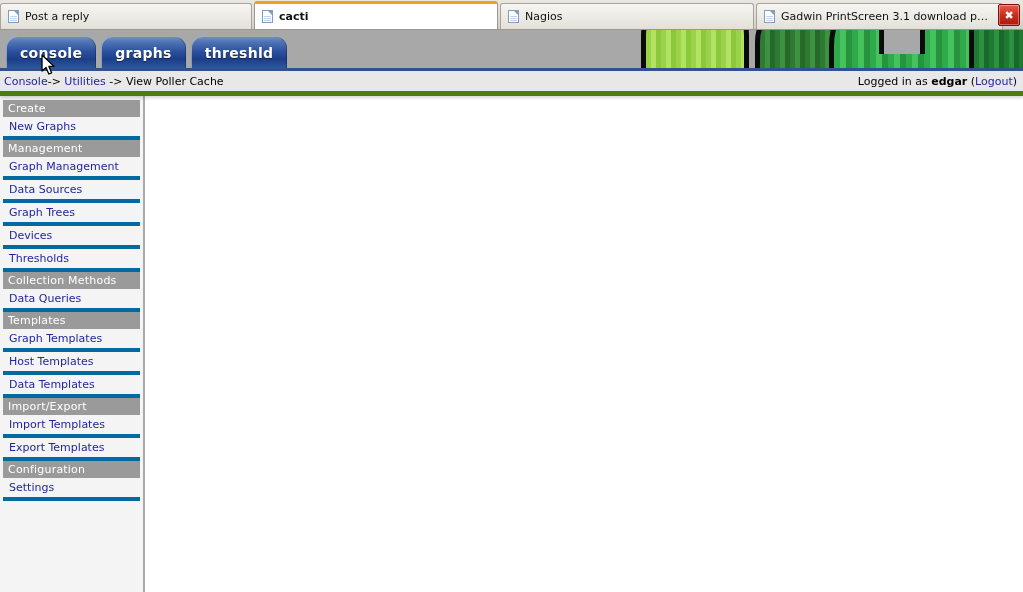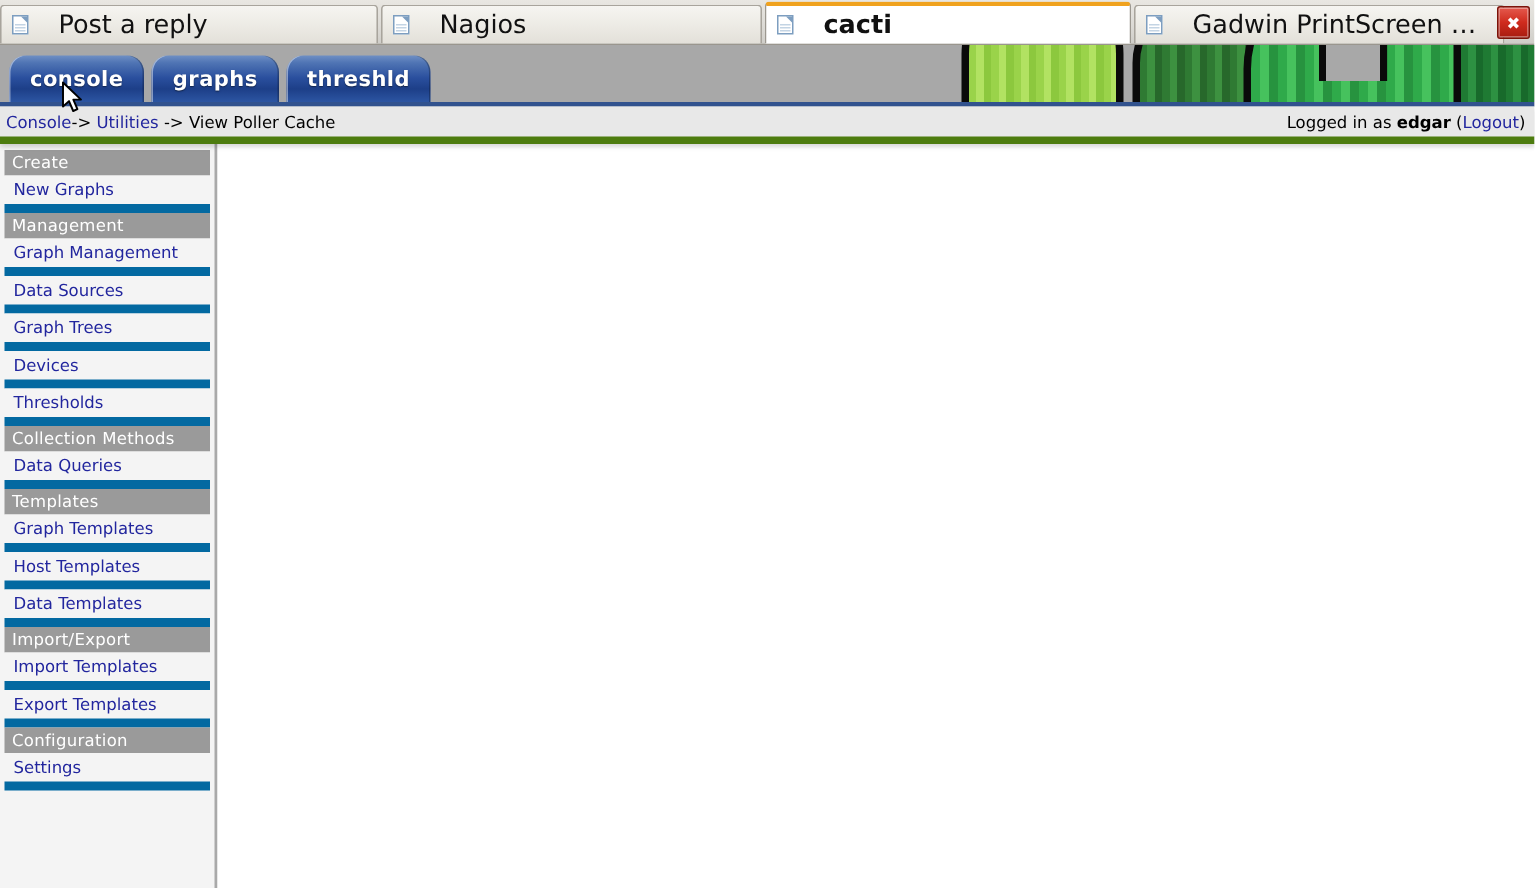--- a/index.html
+++ b/index.html
@@ -26,29 +26,29 @@
     align-items: flex-end;
     padding: 0;
     box-sizing: border-box;
     border-bottom: 1px solid #9a968e;
   }
   .btab {
     height: 26px;
     margin-top: 4px;
     display: flex;
     align-items: center;
-    gap: 20px;
+    gap: 6px;
     padding: 0 8px 0 7px;
     box-sizing: border-box;
     background: linear-gradient(to bottom, #f6f5f1 0%, #eceae4 55%, #e3e0d9 100%);
     border: 1px solid #a8a49c;
     border-bottom: none;
     border-top-left-radius: 3px;
     border-top-right-radius: 3px;
-    font-size: 17px;
+    font-size: 11px;
     color: #111;
     white-space: nowrap;
     overflow: hidden;
     position: relative;
   }
   .btab + .btab { margin-left: 2px; }
   .btab.active {
     background: #ffffff;
     border-color: #9c9890;
     border-top: 3px solid #f0a21e;
@@ -261,49 +261,49 @@
     letter-spacing: .2px;
     margin: 0;
     box-sizing: border-box;
   }
   .menu-item {
     display: block;
     color: #22269e;
     text-decoration: none;
     font-size: 11px;
     padding: 3px 5px 3px 6px;
-    border-bottom: 6px solid #0369a1;
+    border-bottom: 4px solid #0369a1;
     background: #f4f4f4;
     box-sizing: border-box;
     cursor: pointer;
   }
   .menu-item:last-child { }
   #main-content {
     flex: 1 1 auto;
     background: #ffffff;
   }
 </style>
 </head>
 <body>
 
 <div id="browser-tabstrip">
 
   <div class="btab" id="tab-post-reply">
     <span class="doc-icon"></span>
     <span class="btab-label">Post a reply</span>
   </div>
 
+  <div class="btab active" id="tab-cacti">
+    <span class="doc-icon"></span>
+    <span class="btab-label">cacti</span>
+  </div>
+
   <div class="btab" id="tab-nagios">
     <span class="doc-icon"></span>
     <span class="btab-label">Nagios</span>
-  </div>
-
-  <div class="btab active" id="tab-cacti">
-    <span class="doc-icon"></span>
-    <span class="btab-label">cacti</span>
   </div>
 
   <div class="btab" id="tab-gadwin">
     <span class="doc-icon"></span>
     <span class="btab-label">Gadwin PrintScreen 3.1 download page - te...</span>
   </div>
 
   <div id="window-close-button">✖</div>
 </div>
 

